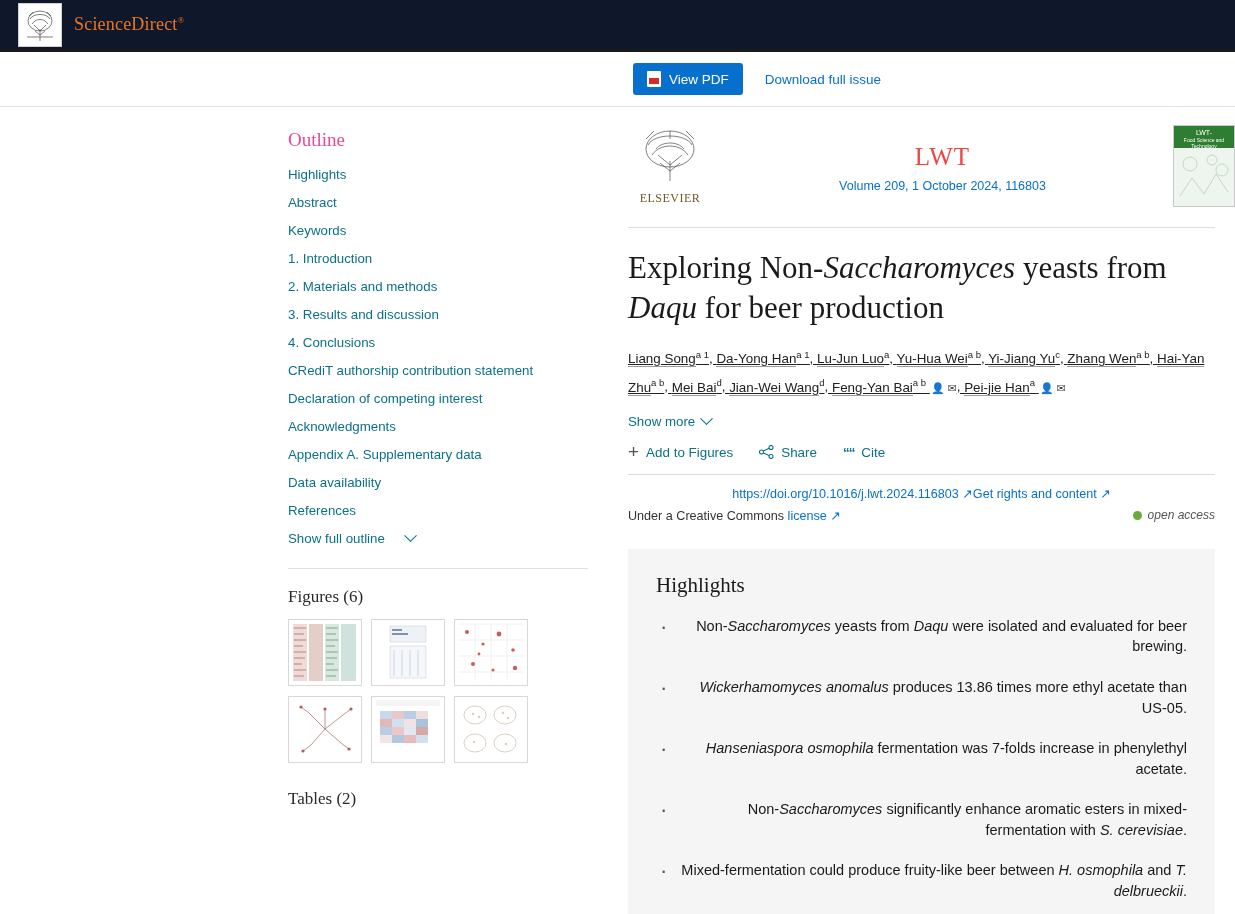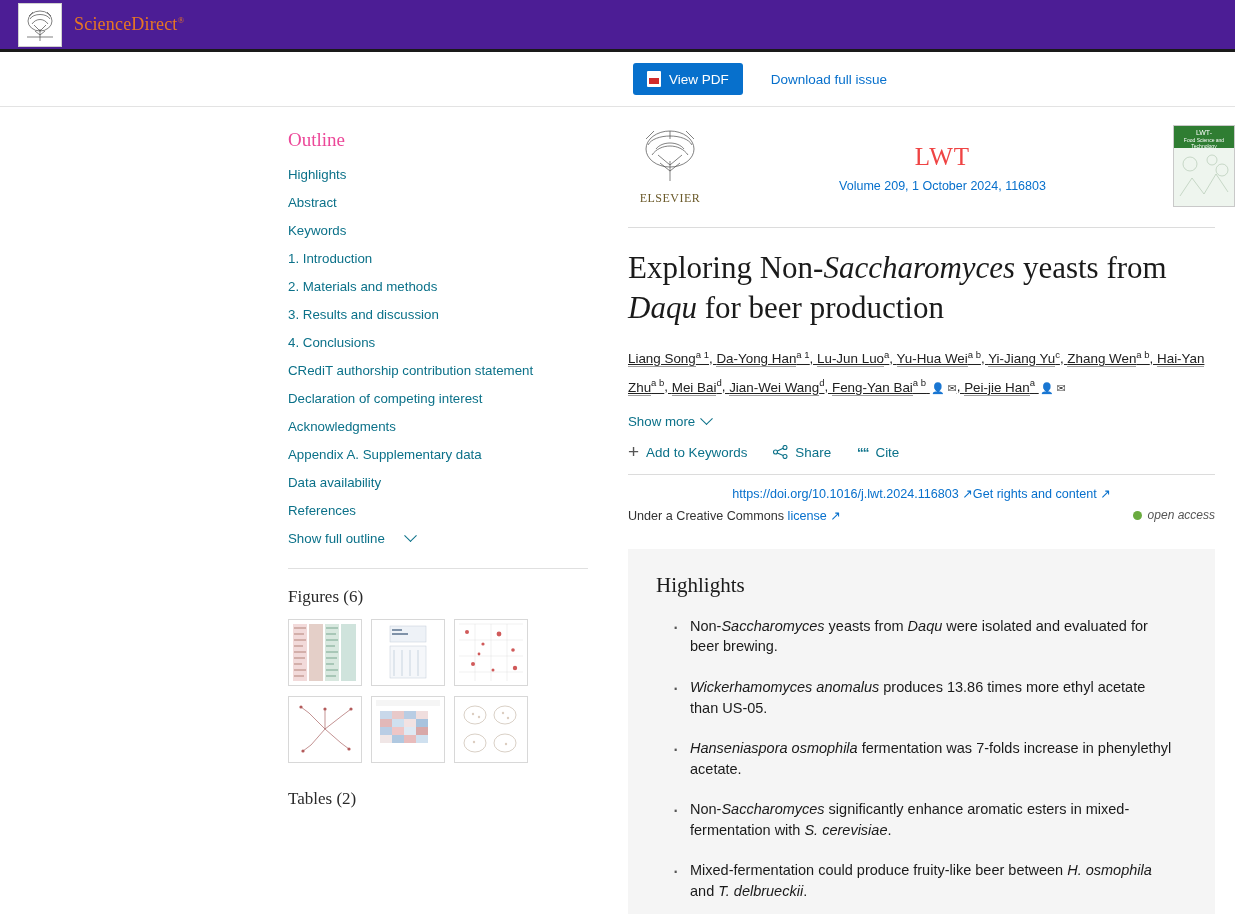--- a/index.html
+++ b/index.html
@@ -11,21 +11,21 @@
     color: #212121;
     overflow: hidden;
   }
   
   .topbar {
     height: 52px;
     display: flex;
     align-items: center;
     padding: 0 18px;
     border-bottom: 3px solid #1a1a1a;
-    background: #4c1d95;
+    background: #0f172a;
   }
   .sd-logo-mark {
     width: 44px; height: 44px;
     border: 1px solid #d0d0d0;
     display: flex; align-items: center; justify-content: center;
     margin-right: 12px;
     background: #fff;
   }
   .sd-logo-text {
     font-family: "Liberation Serif", serif;
@@ -39,21 +39,21 @@
   .actionbar {
     height: 55px;
     border-bottom: 1px solid #e3e3e3;
     display: flex;
     align-items: center;
   }
   .actionbar-inner {
     margin-left: 633px;
     display: flex;
     align-items: center;
-    gap: 28px;
+    gap: 22px;
   }
   .btn-viewpdf {
     background: #0770cc;
     color: #fff;
     border: none;
     border-radius: 3px;
     height: 32px;
     padding: 0 14px;
     display: flex;
     align-items: center;
@@ -282,21 +282,21 @@
     margin: 26px 20px 0 0;
     padding: 24px 28px 20px 28px;
   }
   .highlights-box h2 {
     font-family: "Liberation Serif", serif;
     font-weight: 400;
     font-size: 21px;
     margin: 0 0 18px 0;
     color: #1a1a1a;
   }
-  .highlights-box ul { list-style: none; margin: 12px; padding: 0; }
+  .highlights-box ul { list-style: none; margin: 0; padding: 0; text-align: right; }
   .highlights-box li {
     position: relative;
     padding-left: 22px;
     margin-bottom: 20px;
     font-size: 14.5px;
     line-height: 1.42;
     color: #1a1a1a;
   }
   .highlights-box li:before {
     content: "·";
@@ -533,21 +533,21 @@
     </div>
 
     <div class="show-more">
       <span>Show more</span>
       <span class="chev"></span>
     </div>
 
     <div class="tools">
       <div class="tool">
         <span class="plus">+</span>
-        <span>Add to Keywords</span>
+        <span>Add to Figures</span>
       </div>
       <div class="tool">
         <svg width="15" height="14" viewBox="0 0 15 14">
           <g stroke="#0b7189" stroke-width="1.1" fill="none">
             <circle cx="12" cy="2.5" r="2"></circle>
               <circle cx="12" cy="11.5" r="2"></circle>
               <circle cx="2.5" cy="7" r="2"></circle>
             <path d="M4.3 6 L10.2 3.2 M4.3 8 L10.2 10.6"></path>
           </g>
         </svg>

